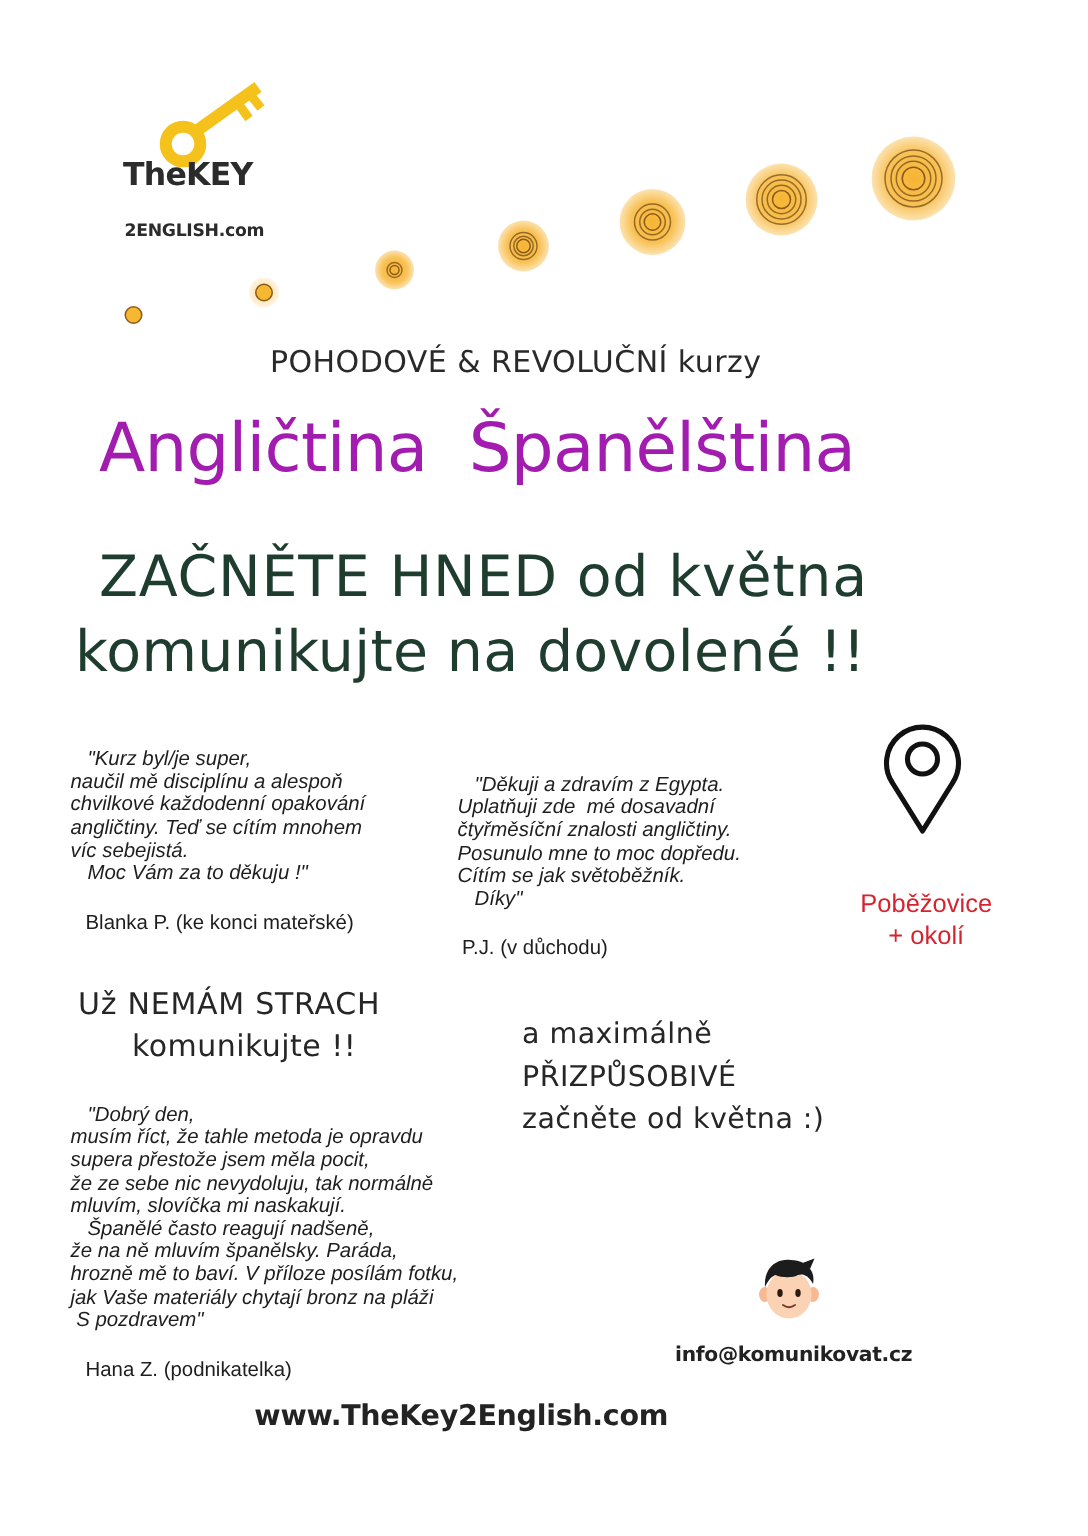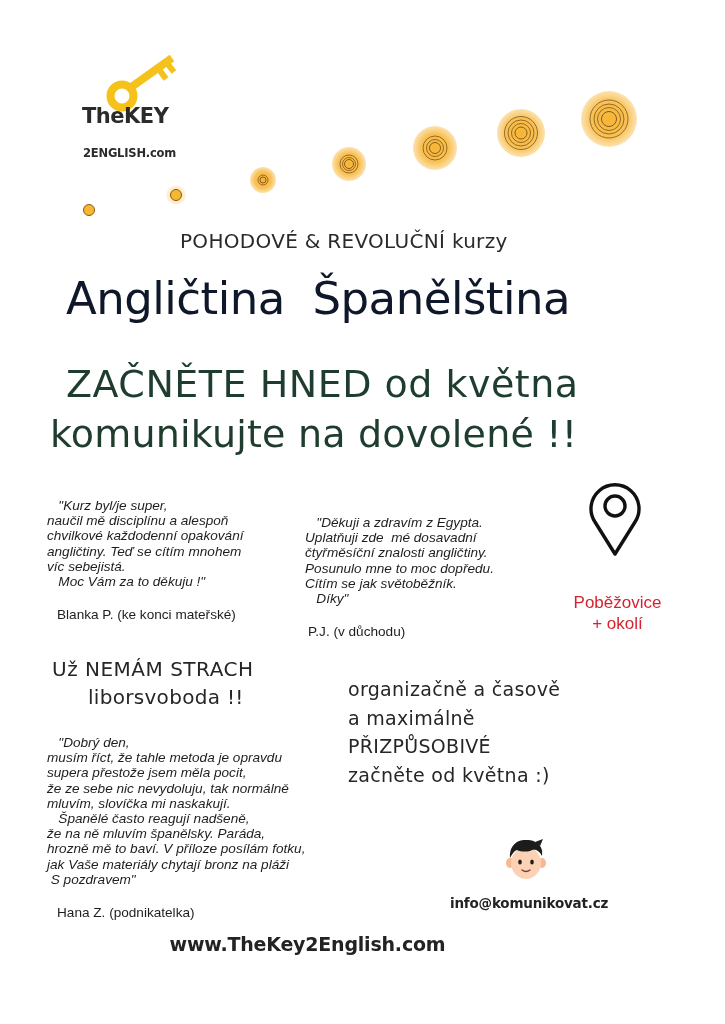--- a/index.html
+++ b/index.html
@@ -14,21 +14,21 @@
   #logo-domain { left: 83px; top: 146px; font-family: "DejaVu Sans", sans-serif; font-weight: bold; font-size: 11.5px; color: #2b2b2b; letter-spacing: -0.2px; }
 
   
   .coin { position: absolute; border-radius: 50%; transform: translate(-50%, -50%); }
   .coin .halo { position: absolute; inset: 0; border-radius: 50%; background: radial-gradient(circle, rgba(246,176,39,0.95) 0%, rgba(247,183,56,0.85) 45%, rgba(250,205,120,0.45) 75%, rgba(255,240,215,0) 100%); }
   .coin .ring { position: absolute; left: 50%; top: 50%; transform: translate(-50%, -50%); border-radius: 50%; border: 1px solid rgba(110,70,20,0.7); }
   .coin .core { position: absolute; left: 50%; top: 50%; transform: translate(-50%, -50%); border-radius: 50%; background: #f6b731; border: 1px solid #8a5a18; }
 
   
   #subtitle { left: 0; width: 725px; top: 229px; padding-left: 180px; font-family: "DejaVu Sans", sans-serif; font-size: 20px; color: #2a2a2a; letter-spacing: 0.3px; font-weight: normal; }
-  #languages { left: 66px; top: 272px; font-family: "DejaVu Sans", sans-serif; font-size: 45px; color: #0f172a; letter-spacing: -0.5px; white-space: pre; }
+  #languages { left: 66px; top: 272px; font-family: "DejaVu Sans", sans-serif; font-size: 45px; color: #a21caf; letter-spacing: -0.5px; white-space: pre; }
   .green { color: #1f3d2f; font-family: "DejaVu Sans", sans-serif; font-weight: normal; }
   #cta1 { left: 66px; top: 362px; font-size: 38px; letter-spacing: 0.5px; white-space: nowrap; }
   #cta2 { left: 50px; top: 412px; font-size: 38px; letter-spacing: 0.2px; white-space: nowrap; }
 
   
   .quote { font-family: "Liberation Sans", sans-serif; font-style: italic; font-size: 13.6px; line-height: 15.2px; color: #1e1e1e; white-space: pre; }
   .author { font-family: "Liberation Sans", sans-serif; font-size: 13.6px; color: #1e1e1e; white-space: nowrap; }
   #q1 { left: 47px; top: 498px; }
   #a1 { left: 57px; top: 607px; }
   #q2 { left: 305px; top: 515px; }
@@ -142,24 +142,23 @@
 <svg id="pin-icon" class="abs" viewBox="0 0 58 80">
   <path d="M29 76 L9 44 A24 24 0 1 1 49 44 Z" fill="none" stroke="#111" stroke-width="3.4" stroke-linejoin="round"></path>
   <circle cx="29" cy="28" r="10" fill="none" stroke="#111" stroke-width="3.4"></circle>
 </svg>
 <div id="location" class="abs">
   <div>Poběžovice</div>
   <div>+ okolí</div>
 </div>
 
 <div id="fear1" class="abs hand">Už NEMÁM STRACH</div>
-<div id="fear2" class="abs hand">liborsvoboda !!</div>
+<div id="fear2" class="abs hand">komunikujte !!</div>
 
 <div id="flex" class="abs hand">
-  <div>organizačně a časově</div>
   <div>a maximálně</div>
   <div>PŘIZPŮSOBIVÉ</div>
   <div>začněte od května :)</div>
 </div>
 
 <svg id="avatar" class="abs" viewBox="0 0 42 44">
   <ellipse cx="5" cy="25" rx="4" ry="5" fill="#f6b993"></ellipse>
   <ellipse cx="37" cy="25" rx="4" ry="5" fill="#f6b993"></ellipse>
   <ellipse cx="21" cy="25" rx="15" ry="16" fill="#fcd2b4"></ellipse>
   <path d="M5 20 C4 6 14 1 22 2 C31 2 39 8 37 18 C34 12 30 11 27 12 C24 14 16 14 12 12 C9 13 7 16 5 20 Z" fill="#1c1c1c"></path>

